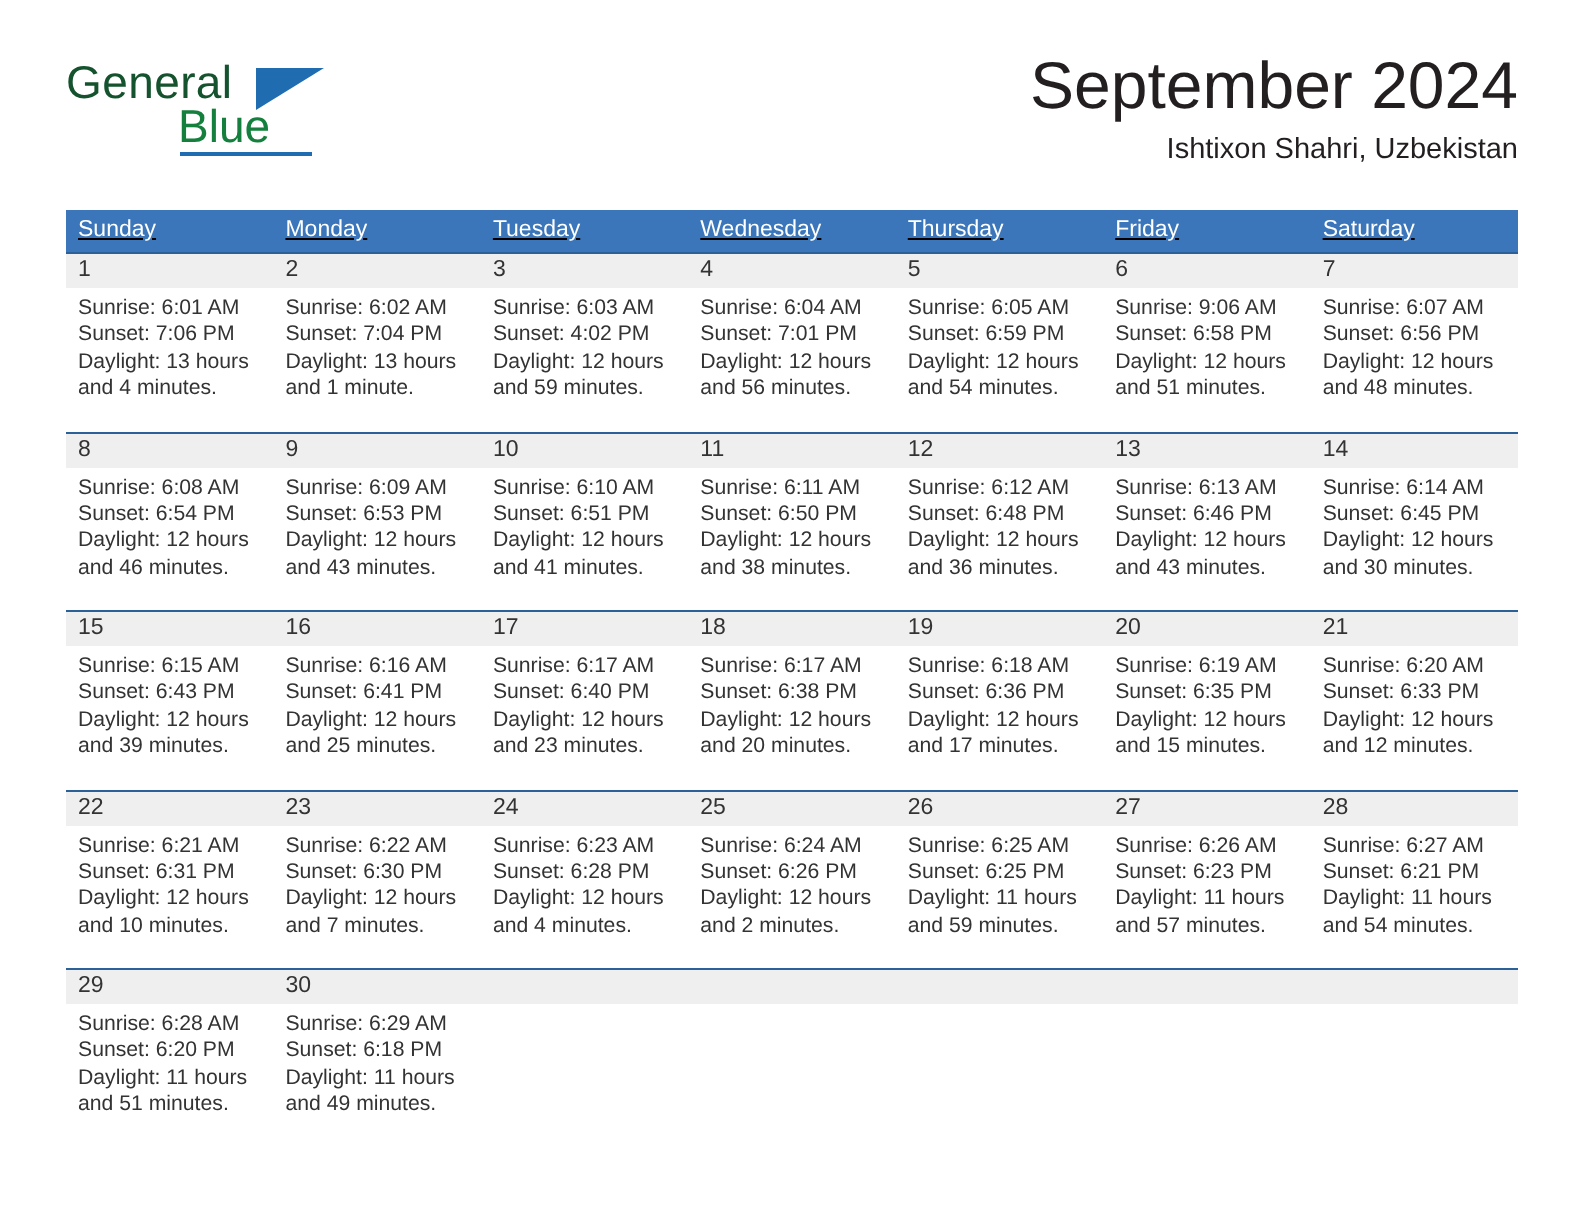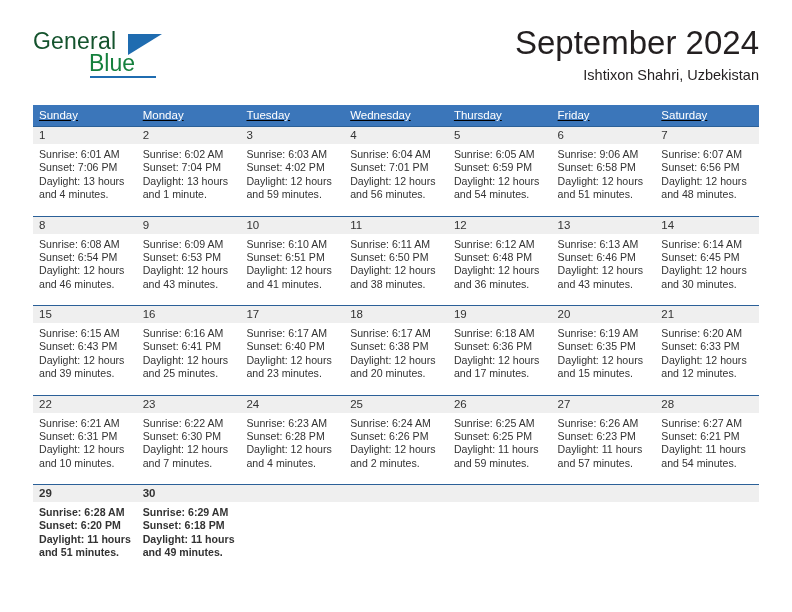--- a/index.html
+++ b/index.html
@@ -115,21 +115,20 @@
     overflow: hidden;
   }
   .week-row {
     display: flex;
     border-top: 1.4px solid #2b6098;
     height: 89.5px;
     box-sizing: border-box;
   }
   .week-row.last {
     border-bottom: none;
-    font-weight: bold;
   }
   .day-cell {
     flex: 1 1 0;
     box-sizing: border-box;
     position: relative;
     overflow: hidden;
   }
   .day-number-band {
     background: #efefef;
     height: 17px;

